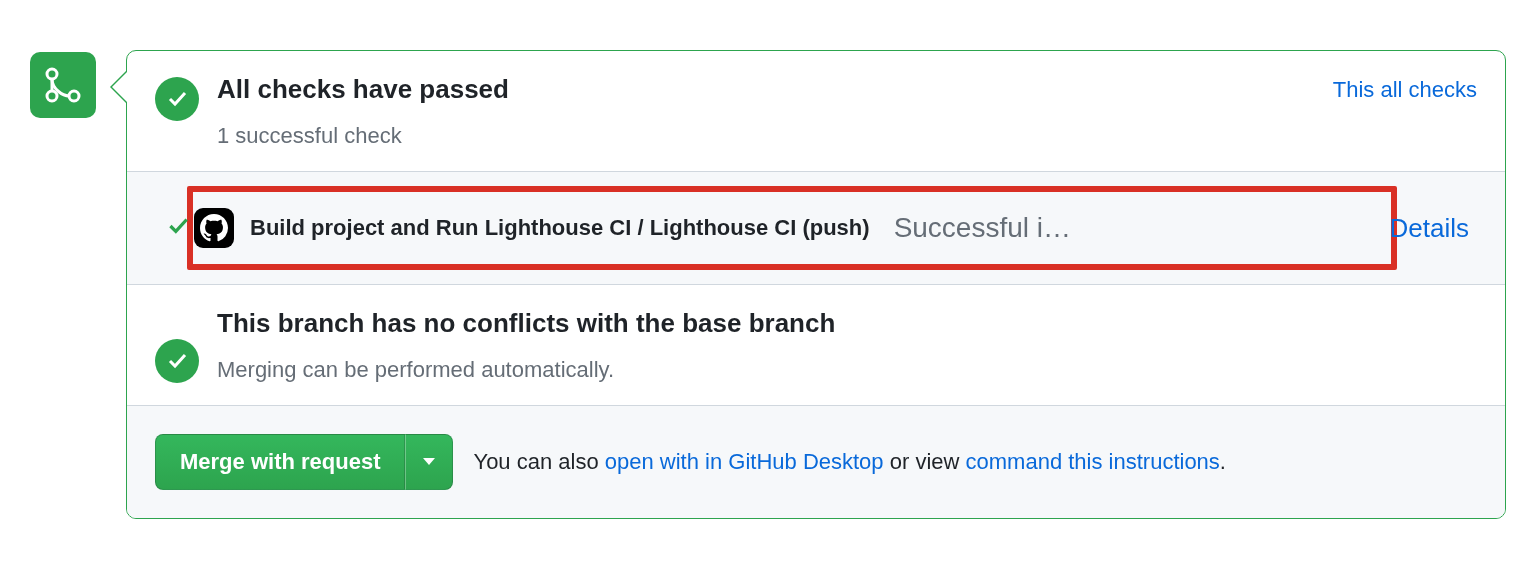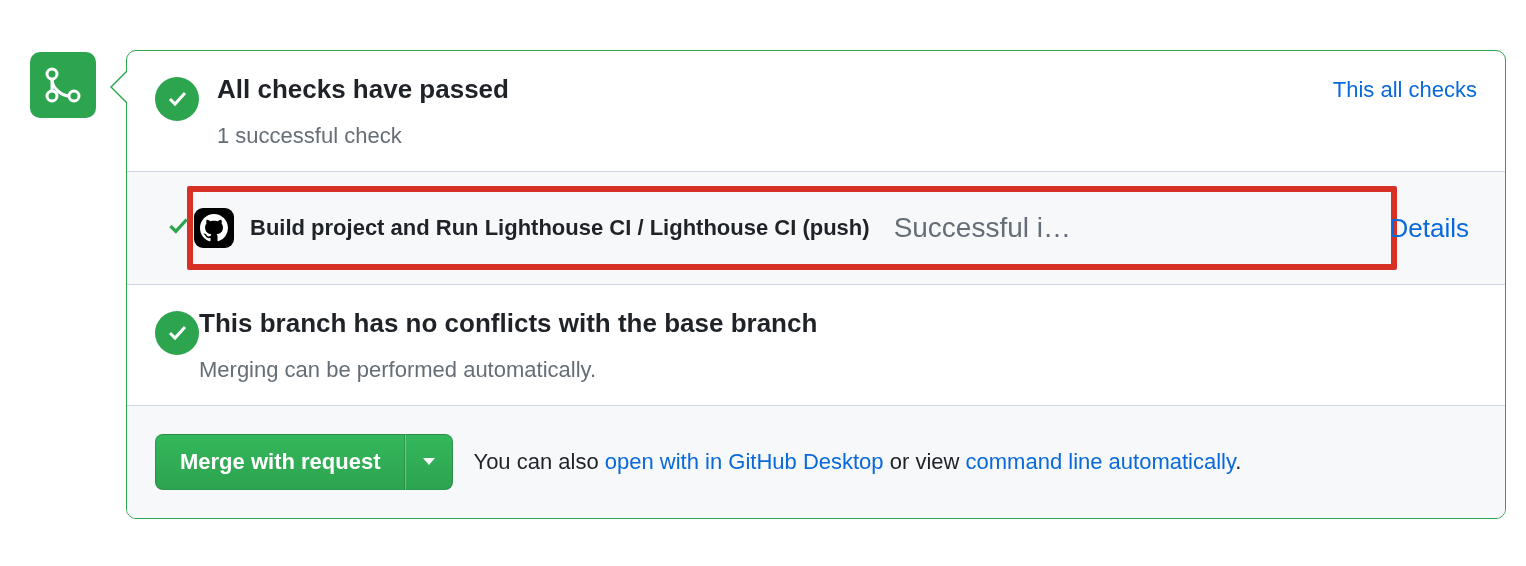--- a/index.html
+++ b/index.html
@@ -169,21 +169,22 @@
     position: absolute;
     right: 36px;
     top: 50%;
     transform: translateY(-50%);
     color: #0969da;
     font-size: 26px;
     cursor: pointer;
   }
   .section.conflicts {
     display: flex;
-    align-items: flex-start;
+    align-items: flex-end;
+    gap: 18px;
     border-bottom: 1px solid #d0d7de;
   }
   .section.merge-actions {
     background: #f6f8fa;
     display: flex;
     align-items: center;
     gap: 20px;
     padding: 28px;
   }
   .btn-group {
@@ -291,18 +292,18 @@
     <div class="section merge-actions">
       <div class="btn-group">
         <button class="merge-btn">Merge with request</button>
         <button class="merge-caret">
           <svg viewBox="0 0 14 10">
               <path d="M1 1 L7 8 L13 1 Z"></path>
             </svg>
         </button>
       </div>
       <div class="merge-hint">
-        <span>You can also </span><span class="lnk">open with in GitHub Desktop</span><span> or view </span><span class="lnk">command line automatically</span><span>.</span>
+        <span>You can also </span><span class="lnk">open with in GitHub Desktop</span><span> or view </span><span class="lnk">command this instructions</span><span>.</span>
       </div>
     </div>
 
   </div>
 </div>
 
 </body></html>

